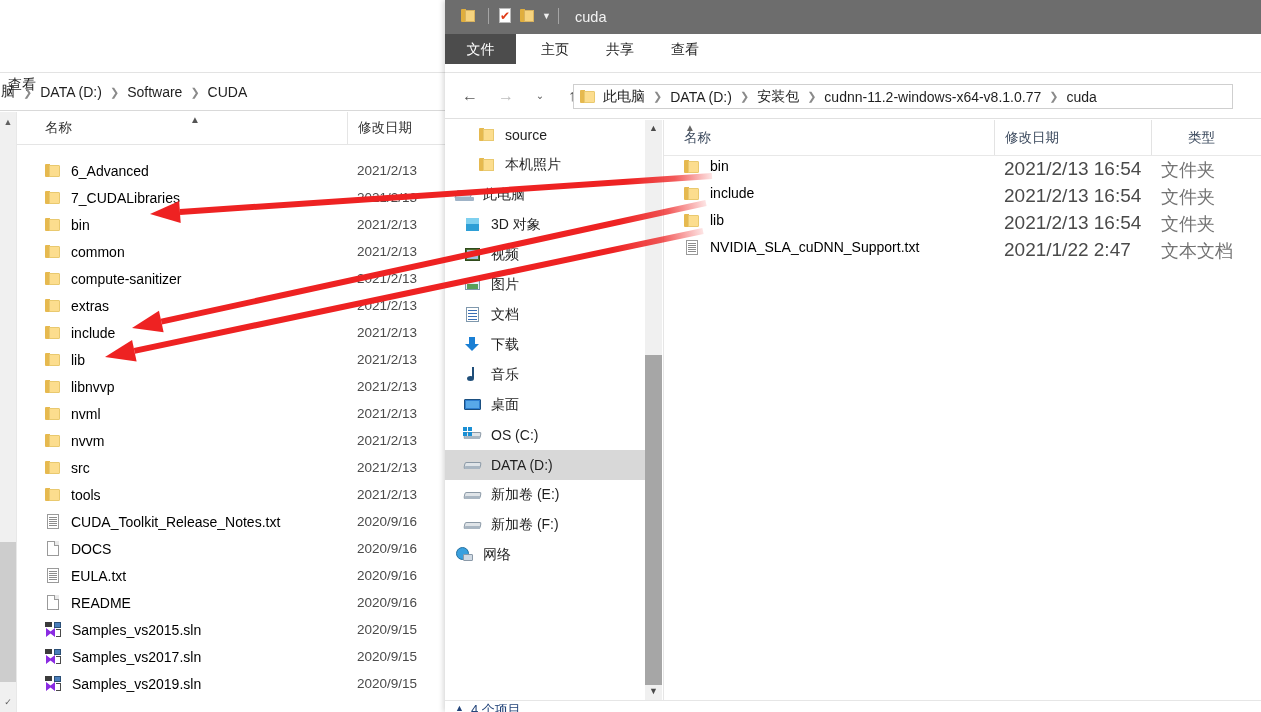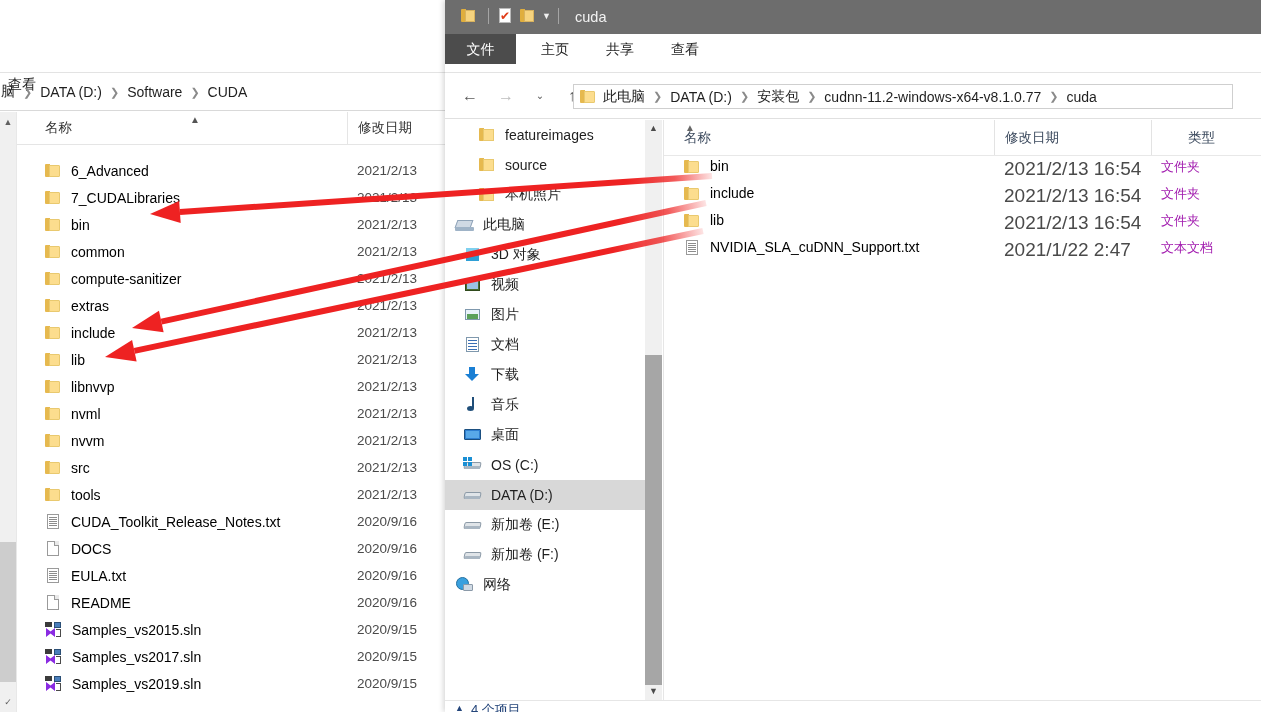--- a/index.html
+++ b/index.html
@@ -133,21 +133,21 @@
 
   #right-col-hdr{position:absolute;left:219px;top:120px;width:597px;height:35px;background:#fff;border-bottom:1px solid #e8e8e8;}
   .rcol{position:absolute;top:0;height:35px;line-height:35px;font-size:13.5px;color:#3c4a5e;}
   .rcol.sep{border-left:1px solid #e3e3e3;padding-left:10px;}
   #right-sort-caret{position:absolute;left:240px;top:122px;font-size:10px;color:#666;}
 
   #right-rows{position:absolute;left:219px;top:158px;width:597px;}
   .rrow{height:27px;position:relative;}
   .rrow .nm{position:absolute;left:20px;display:flex;align-items:center;font-size:14px;color:#000;}
   .rrow .dt{position:absolute;left:340px;font-size:19px;color:#4a4a4a;white-space:nowrap;}
-  .rrow .ty{position:absolute;left:497px;font-size:13px;color:#a21caf;white-space:nowrap;}
+  .rrow .ty{position:absolute;left:497px;font-size:18px;color:#737373;white-space:nowrap;}
 
   #right-status{position:absolute;left:0;top:700px;width:816px;height:12px;border-top:1px solid #e6e6e6;overflow:hidden;}
   #right-status .txt{position:absolute;left:26px;top:0px;font-size:13px;color:#24457a;white-space:nowrap;}
   #status-caret{position:absolute;left:10px;top:2px;font-size:9px;color:#24457a;}
 
   
   #arrows{position:absolute;left:0;top:0;width:1261px;height:712px;pointer-events:none;}
 </style>
 </head>
 <body>
@@ -384,24 +384,20 @@
         <span class="seg">安装包</span>
         <span class="sep">❯</span>
         <span class="seg">cudnn-11.2-windows-x64-v8.1.0.77</span>
         <span class="sep">❯</span>
         <span class="seg">cuda</span>
       </div>
   </div>
   <div id="right-addr-underline"></div>
 
   <div id="navpane">
-      <div class="navitem ind2">
-        <span class="nico i-folder"></span>
-        <span>featureimages</span>
-      </div>
       <div class="navitem ind2">
         <span class="nico i-folder"></span>
         <span>source</span>
       </div>
       <div class="navitem ind2">
         <span class="nico i-folder"></span>
         <span>本机照片</span>
       </div>
       <div class="navitem ind0">
         <span class="nico i-pc"></span>

